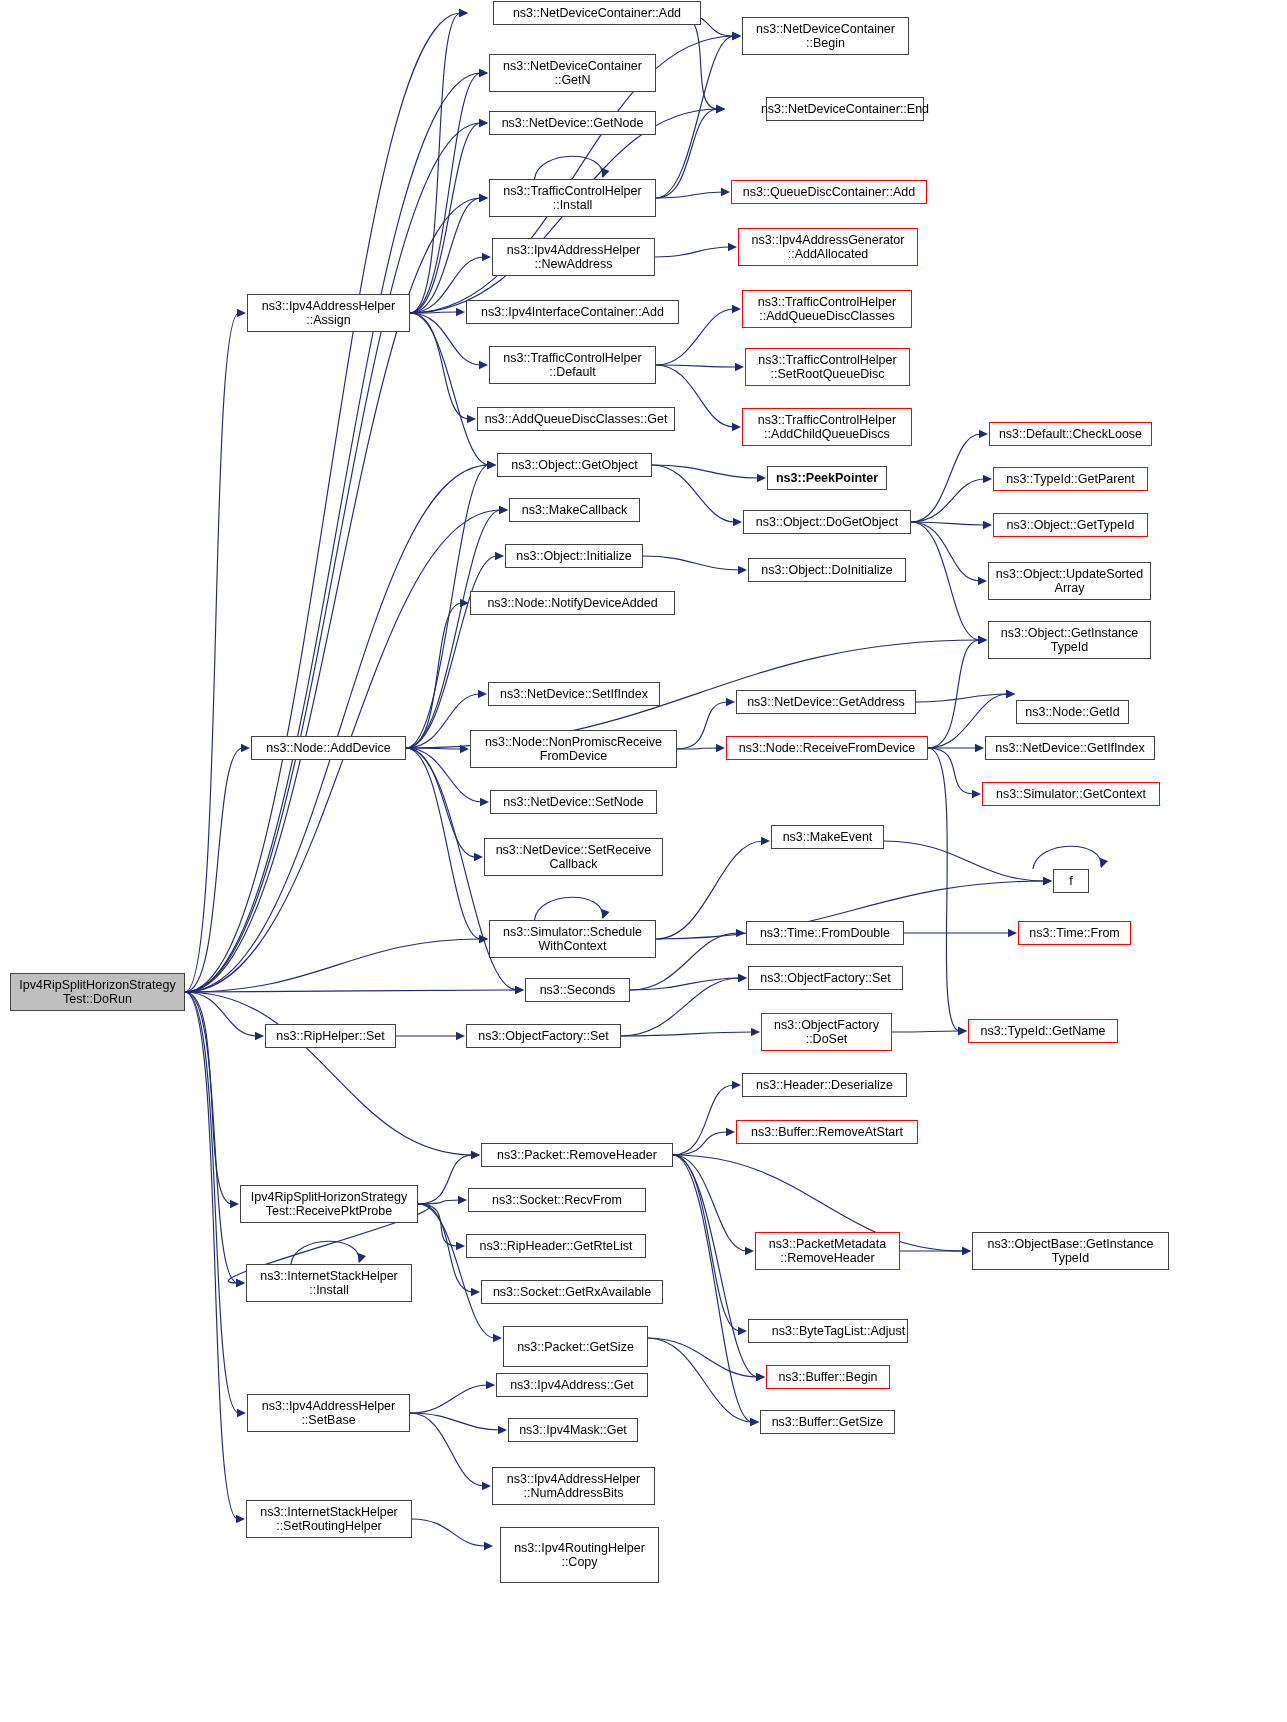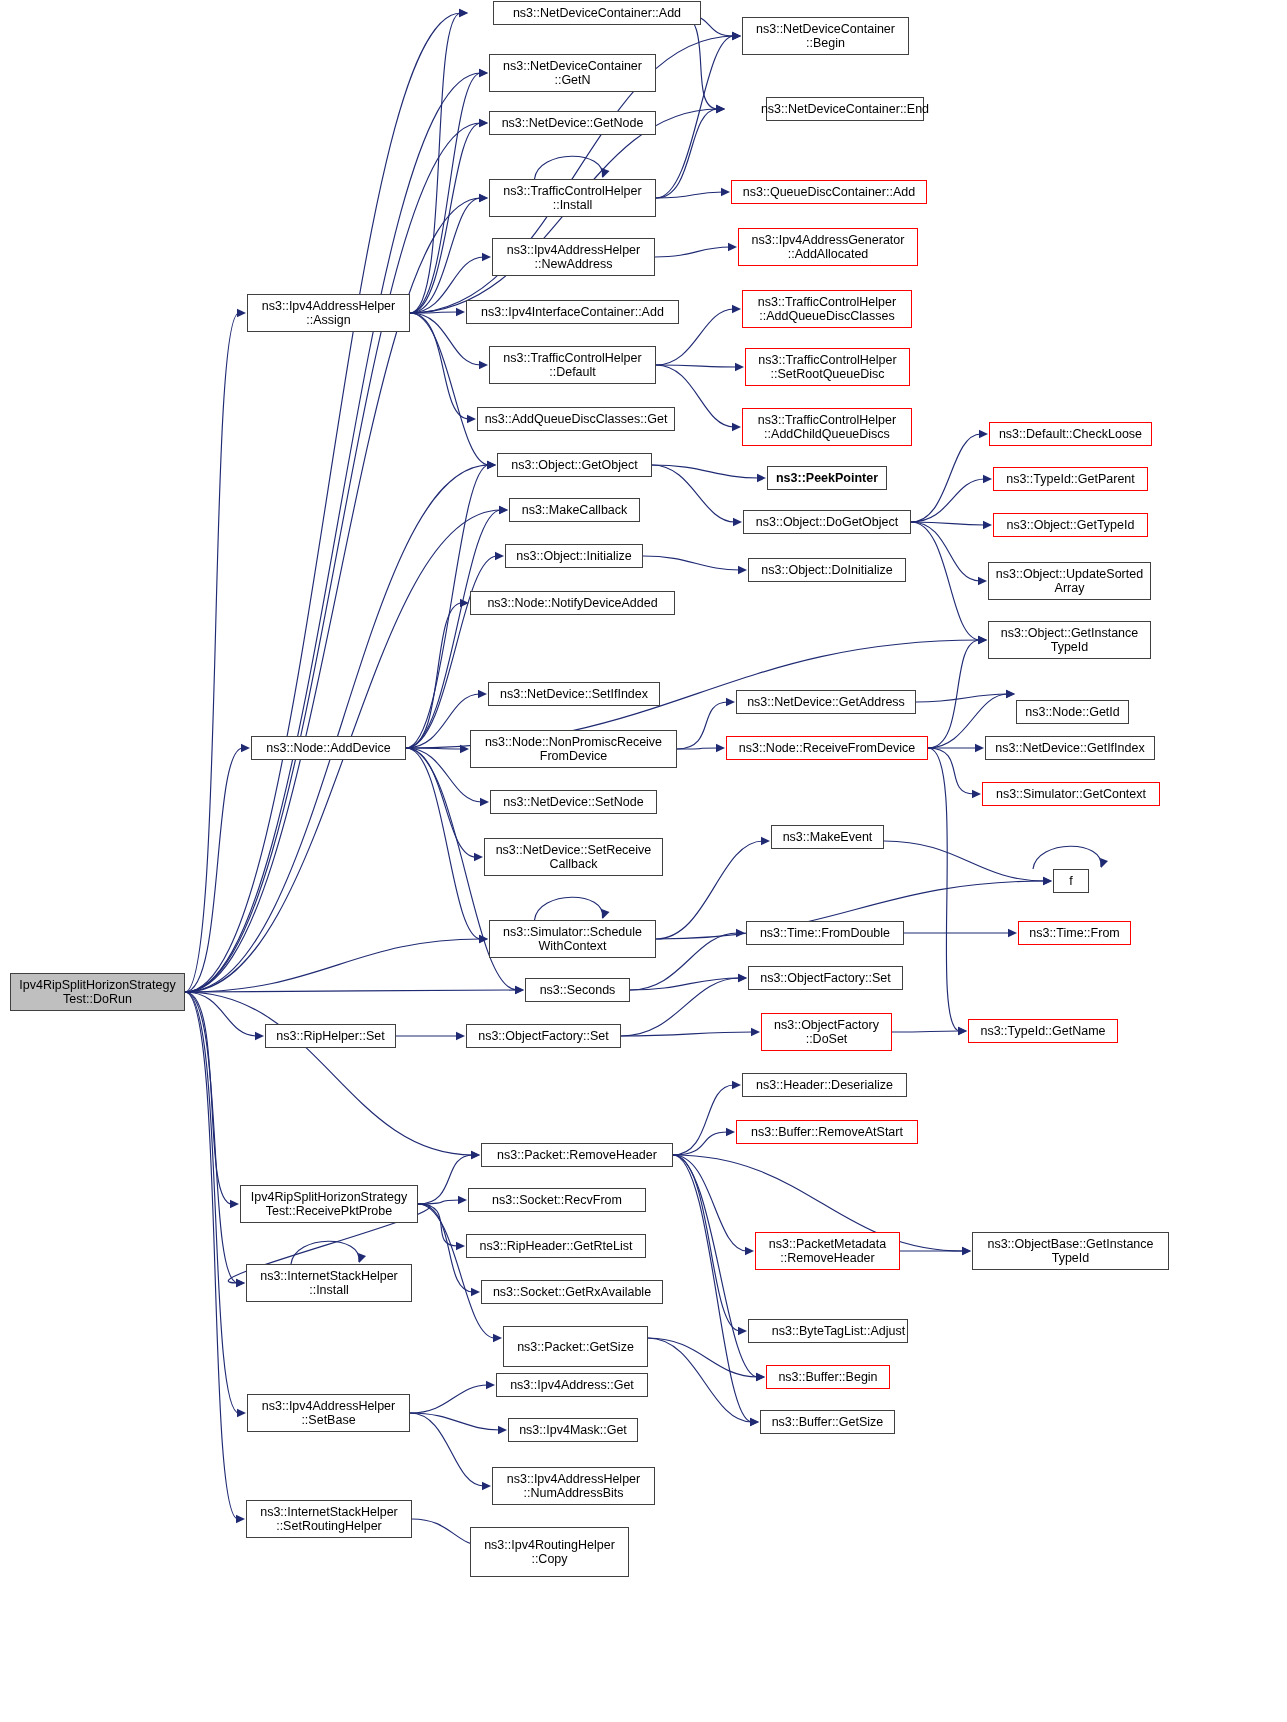--- a/index.html
+++ b/index.html
@@ -302,16 +302,16 @@
       <div class="node red" style="left: 766px; top: 1365px; width: 124px; height: 24px;">ns3::Buffer::Begin</div>
       <div class="node" style="left: 760px; top: 1410px; width: 135px; height: 24px;">ns3::Buffer::GetSize</div>
       <div class="node" style="left: 496px; top: 1373px; width: 152px; height: 24px;">ns3::Ipv4Address::Get</div>
       <div class="node" style="left: 247px; top: 1394px; width: 163px; height: 38px;">ns3::Ipv4AddressHelper
 ::SetBase</div>
       <div class="node" style="left: 508px; top: 1418px; width: 130px; height: 24px;">ns3::Ipv4Mask::Get</div>
       <div class="node" style="left: 492px; top: 1467px; width: 163px; height: 38px;">ns3::Ipv4AddressHelper
 ::NumAddressBits</div>
       <div class="node" style="left: 246px; top: 1500px; width: 166px; height: 38px;">ns3::InternetStackHelper
 ::SetRoutingHelper</div>
-      <div class="node" style="left: 470px; top: 1527px; width: 159px; height: 50px;">ns3::Ipv4RoutingHelper
+      <div class="node" style="left: 500px; top: 1527px; width: 159px; height: 56px;">ns3::Ipv4RoutingHelper
 ::Copy</div>
     </div>
 </div>
 
 </body></html>

